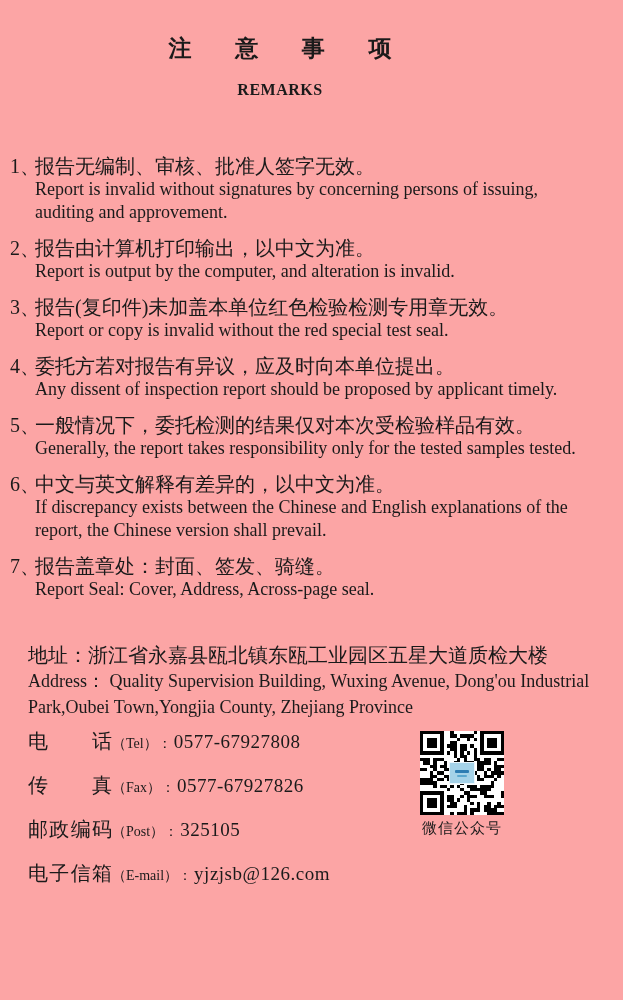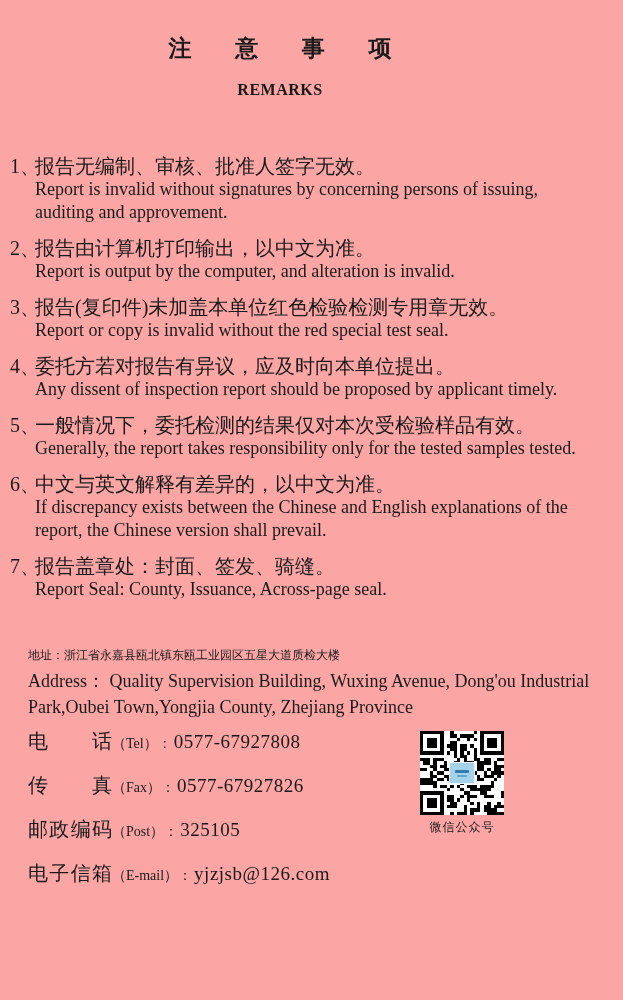--- a/index.html
+++ b/index.html
@@ -18,39 +18,39 @@
   .title-zh .spaced{letter-spacing:1.9em;margin-right:-1.9em;}
   .title-en{font-size:16px;font-weight:bold;line-height:24px;margin-top:14px;letter-spacing:0.5px;}
 
   .list{margin-top:53px;}
   .item{position:relative;padding-left:35px;width:578px;margin-bottom:13px;}
   .marker{position:absolute;left:10px;top:0;font-size:20px;line-height:23px;}
   .zh-line{font-size:20px;line-height:23px;white-space:nowrap;}
   .en-line{font-size:18px;line-height:23px;white-space:nowrap;}
 
   .address{margin-left:28px;margin-top:41px;}
-  .address .azh{font-size:12px;line-height:26px;white-space:nowrap;}
+  .address .azh{font-size:20px;line-height:26px;white-space:nowrap;}
   .address .aen{font-size:18px;line-height:26px;white-space:nowrap;}
 
   .contacts{margin-left:28px;margin-top:9px;}
   .crow{display:flex;align-items:baseline;font-size:20px;line-height:24px;margin-bottom:17px;}
   .spread{width:84px;display:inline-flex;justify-content:space-between;}
   .paren{font-size:14px;}
   .val{font-size:19px;margin-left:2px;letter-spacing:0.5px;}
 
   .qr-wrap{position:absolute;left:420px;top:731px;width:84px;text-align:center;}
   .qr-wrap svg{width:84px;height:84px;display:block;shape-rendering:crispEdges;}
   .qr-logo{
     position:absolute;left:29px;top:31px;width:26px;height:22px;
     background:#a5d2e8;border:1px solid #eaf5fb;box-sizing:border-box;
     display:flex;flex-direction:column;align-items:center;justify-content:center;gap:2px;
   }
   .qr-logo::before{content:"";width:14px;height:3px;background:#2e7db3;border-radius:1px;}
   .qr-logo::after{content:"";width:10px;height:2px;background:#5aa7cf;border-radius:1px;}
-  .qr-label{margin-top:4px;font-size:12px;letter-spacing:1px;white-space:nowrap;text-align:center;}
+  .qr-label{margin-top:4px;font-size:15px;letter-spacing:1px;white-space:nowrap;text-align:center;}
 </style>
 </head>
 <body>
 
 <div class="page">
 
   <div class="header">
     <div class="title-zh"><span class="spaced">注意事项</span></div>
     <div class="title-en">REMARKS</div>
   </div>
@@ -91,21 +91,21 @@
     <div class="item">
       <span class="marker">6、</span>
       <div class="zh-line">中文与英文解释有差异的，以中文为准。</div>
       <div class="en-line">If discrepancy exists between the Chinese and English explanations of the</div>
       <div class="en-line">report, the Chinese version shall prevail.</div>
     </div>
 
     <div class="item">
       <span class="marker">7、</span>
       <div class="zh-line">报告盖章处：封面、签发、骑缝。</div>
-      <div class="en-line">Report Seal: County, Issuance, Across-page seal.</div>
+      <div class="en-line">Report Seal: Cover, Address, Across-page seal.</div>
     </div>
 
   </div>
 
   <div class="address">
     <div class="azh">地址：浙江省永嘉县瓯北镇东瓯工业园区五星大道质检大楼</div>
     <div class="aen">Address： Quality Supervision Building, Wuxing Avenue, Dong'ou Industrial</div>
     <div class="aen">Park,Oubei Town,Yongjia County, Zhejiang Province</div>
   </div>
 

